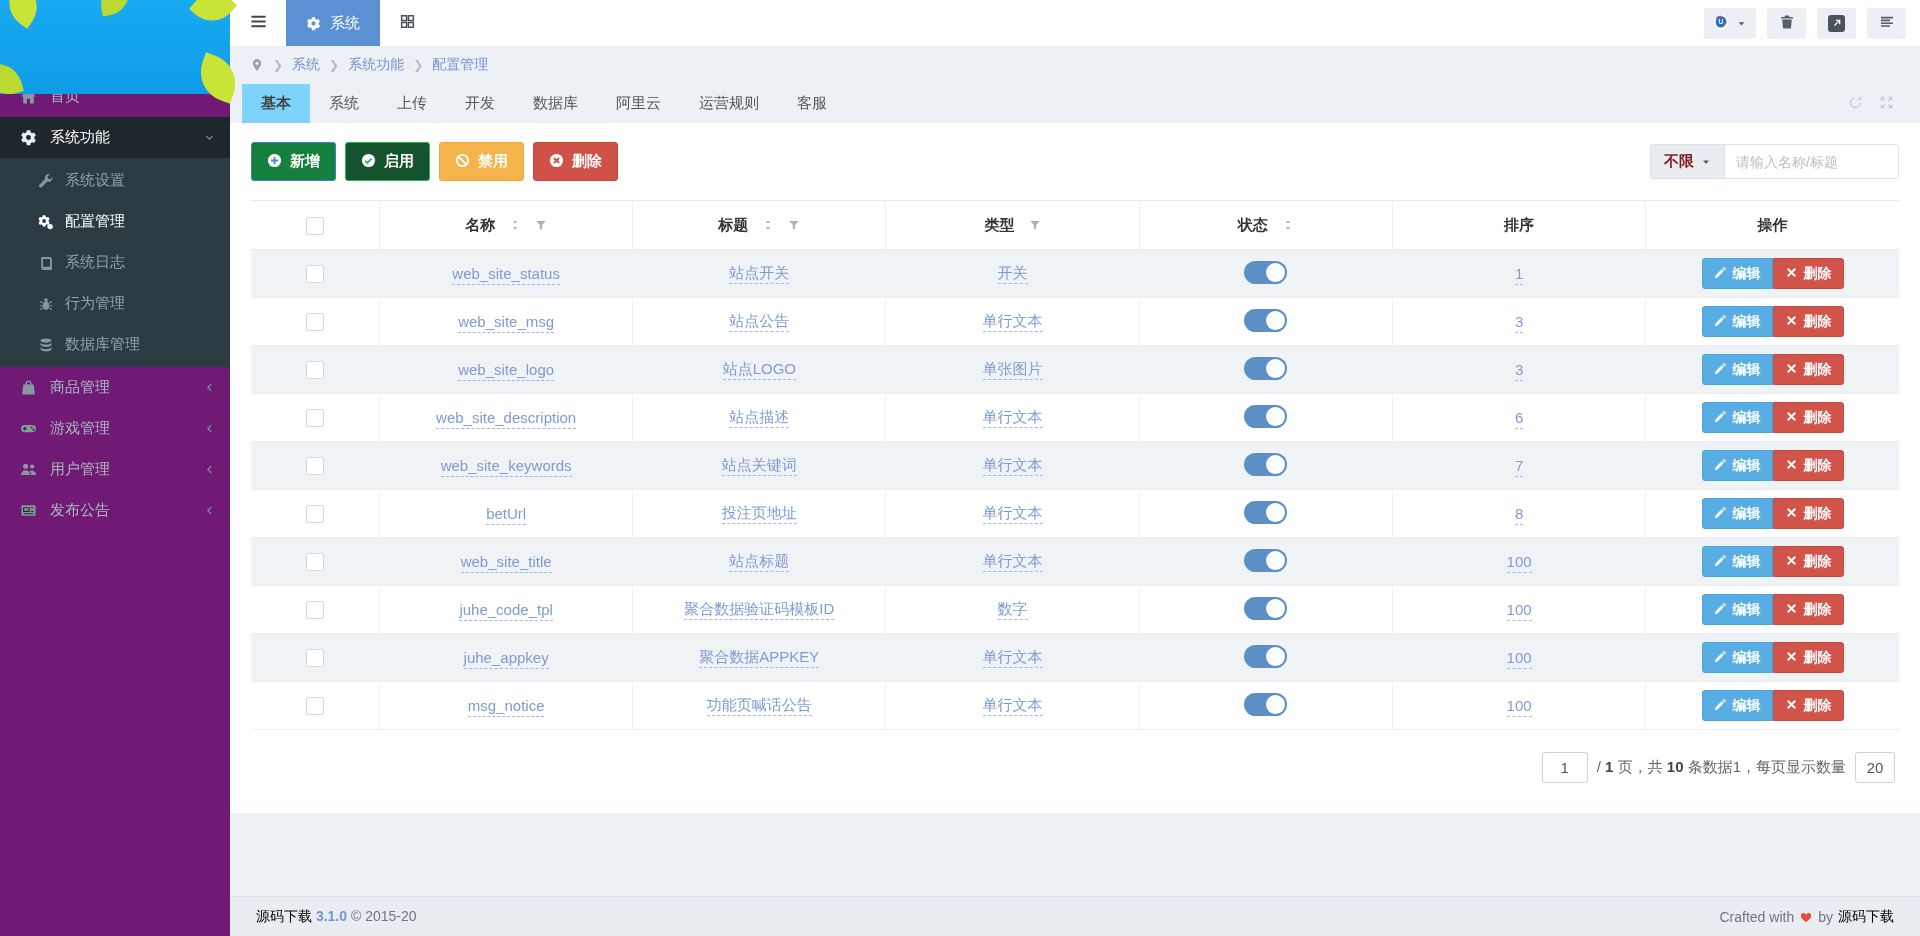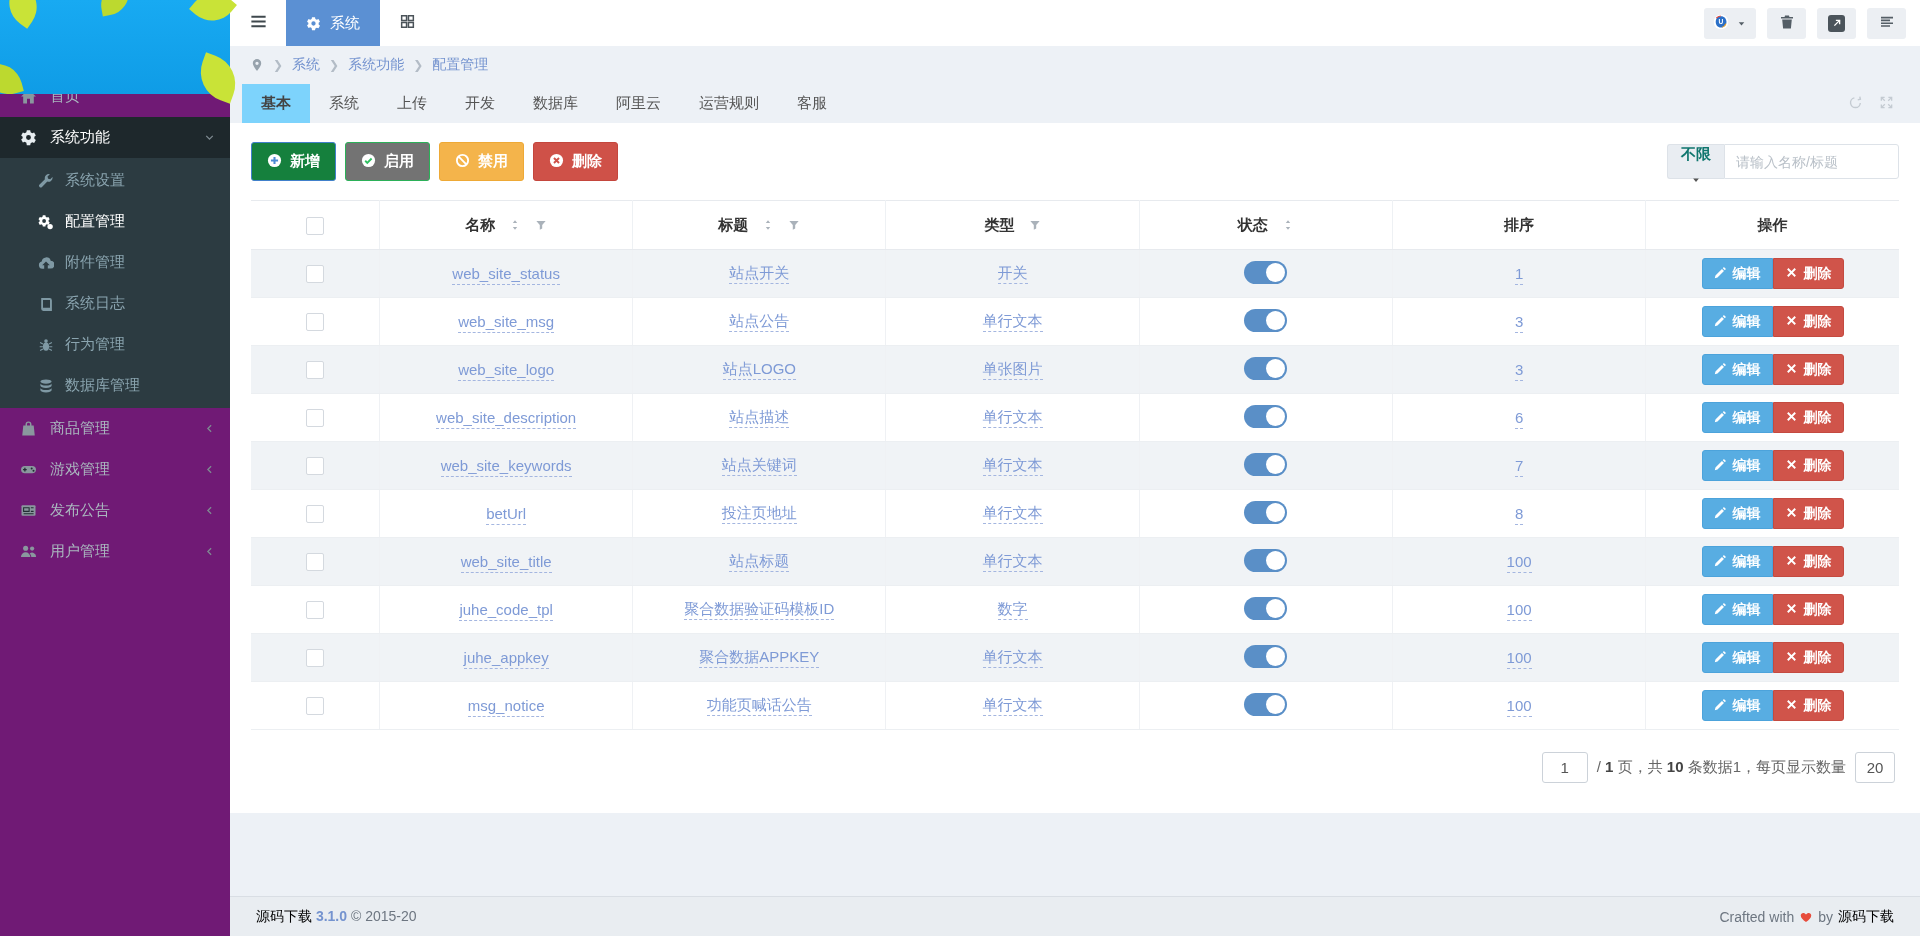--- a/index.html
+++ b/index.html
@@ -61,25 +61,25 @@
   .tab.active { background:#7dd3fc; font-weight:bold; color:#444; }
   .tabs-tools { margin-left:auto; display:flex; align-items:center; gap:16px; padding:0 26px 10px 0; color:#c4cbd2; }
   .tabs-tools svg { width:15px; height:15px; cursor:pointer; }
 
   
   .panel { background:#ffffff; padding:19px 21px 14px 21px; }
   .toolbar { display:flex; align-items:center; margin-bottom:19px; }
   .tb-btn { display:inline-flex; align-items:center; gap:8px; height:39px; padding:0 15px; border-radius:3px; border:1px solid transparent; color:#fff; font-size:15px; font-weight:bold; margin-right:9px; cursor:pointer; }
   .tb-btn svg { width:15px; height:15px; }
   .tb-add { background:#15803d; border-color:#4180cb; }
-  .tb-enable { background:#737373; border-color:#2bb058; }
+  .tb-enable { background:#14532d; border-color:#2bb058; }
   .tb-disable { background:#f4b44b; border-color:#eea936; }
   .tb-del { background:#cf5148; border-color:#c4463d; }
   .search-group { margin-left:auto; display:flex; height:35px; }
-  .filter-drop { display:flex; align-items:center; gap:7px; background:#e9edf2; border:1px solid #dde2e8; border-right:none; border-radius:3px 0 0 3px; padding:0 13px; font-weight:bold; color:#0f766e; cursor:pointer;flex-direction:column; }
+  .filter-drop { display:flex; align-items:center; gap:7px; background:#e9edf2; border:1px solid #dde2e8; border-right:none; border-radius:3px 0 0 3px; padding:0 13px; font-weight:bold; color:#7f1d1d; cursor:pointer; }
   .filter-drop svg { width:10px; height:10px; color:#555; }
   .search-input { width:175px; border:1px solid #dde2e8; border-radius:0 3px 3px 0; padding:0 11px; font-size:14px; color:#555; outline:none; font-family:inherit; }
   .search-input::placeholder { color:#b9c0c8; }
 
   
   table.grid { width:100%; border-collapse:collapse; table-layout:fixed; }
   .grid th { height:49px; font-size:15px; color:#333; font-weight:bold; text-align:center; border-top:1px solid #e7eaee; border-bottom:1px solid #e7eaee; border-right:1px solid #eef1f4; background:#fff; }
   .grid th:last-child { border-right:none; }
   .grid td { height:48px; text-align:center; border-bottom:1px solid #eceff2; border-right:1px solid #eff1f4; font-size:15px; }
   .grid td:last-child { border-right:none; }
@@ -156,28 +156,20 @@
             <span class="sb-label">系统设置</span>
           </div>
           <div class="sb-item active">
             <span class="sb-ic">
               <svg viewBox="0 0 16 16" fill="currentColor">
                 <path fill-rule="evenodd" d="M4.8.8h2.6l.3 1.5 1.2.7 1.5-.6 1.3 2.3-1.1 1v1.4l1.1 1-1.3 2.3-1.5-.6-1.2.7-.3 1.5H4.8l-.3-1.5-1.2-.7-1.5.6L.5 8.1l1.1-1V5.7l-1.1-1L1.8 2.4l1.5.6 1.2-.7zM6.1 4.6a1.9 1.9 0 100 3.8 1.9 1.9 0 000-3.8z"></path>
                 <circle cx="12.1" cy="12.1" r="2.7"></circle>
               </svg>
             </span>
             <span class="sb-label">配置管理</span>
-          </div>
-          <div class="sb-item">
-            <span class="sb-ic">
-              <svg viewBox="0 0 16 16" fill="currentColor">
-                <path d="M4.3 13.2a3.6 3.6 0 01-.6-7.1 4.6 4.6 0 019-.9A3.1 3.1 0 0112.3 13H9.8V9.8h2L8 6 4.2 9.8h2v3.4z"></path>
-              </svg>
-            </span>
-            <span class="sb-label">附件管理</span>
           </div>
           <div class="sb-item">
             <span class="sb-ic">
               <svg viewBox="0 0 16 16" fill="currentColor">
                 <path d="M3.2 1.6h8.4a2.3 2.3 0 012.3 2.3v10.5H5.3a2.1 2.1 0 01-2.1-2.1zM5 3.4v7.8a3 3 0 01.3 0H12V3.4z"></path>
               </svg>
             </span>
             <span class="sb-label">系统日志</span>
           </div>
           <div class="sb-item">
@@ -225,41 +217,41 @@
           <span class="sb-label">游戏管理</span>
           <span class="sb-arrow">
             <svg viewBox="0 0 16 16" fill="currentColor">
               <path d="M10 4L6 8l4 4" fill="none" stroke="currentColor" stroke-width="1.6"></path>
             </svg>
           </span>
         </div>
         <div class="sb-item">
           <span class="sb-ic">
             <svg viewBox="0 0 16 16" fill="currentColor">
-              <rect x="1.4" y="3" width="13.2" height="10" rx="1"></rect>
-              <path d="M3.4 5.4h5.2v3.4H3.4zM10.2 5.4h2.6M10.2 8.8h2.6M3.4 11h9.4" stroke="#222d32" stroke-width="1" fill="none"></path>
-            </svg>
-          </span>
-          <span class="sb-label">发布公告</span>
-          <span class="sb-arrow">
-            <svg viewBox="0 0 16 16" fill="currentColor">
-              <path d="M10 4L6 8l4 4" fill="none" stroke="currentColor" stroke-width="1.6"></path>
-            </svg>
-          </span>
-        </div>
-        <div class="sb-item">
-          <span class="sb-ic">
-            <svg viewBox="0 0 16 16" fill="currentColor">
               <circle cx="5.3" cy="5" r="2.4"></circle>
               <path d="M.9 13.2a4.4 4.4 0 018.8 0z"></path>
               <circle cx="11.4" cy="5.2" r="2"></circle>
               <path d="M10.7 13.2a5.8 5.8 0 00-1.6-3.3 3.7 3.7 0 016 3.3z"></path>
             </svg>
           </span>
           <span class="sb-label">用户管理</span>
+          <span class="sb-arrow">
+            <svg viewBox="0 0 16 16" fill="currentColor">
+              <path d="M10 4L6 8l4 4" fill="none" stroke="currentColor" stroke-width="1.6"></path>
+            </svg>
+          </span>
+        </div>
+        <div class="sb-item">
+          <span class="sb-ic">
+            <svg viewBox="0 0 16 16" fill="currentColor">
+              <rect x="1.4" y="3" width="13.2" height="10" rx="1"></rect>
+              <path d="M3.4 5.4h5.2v3.4H3.4zM10.2 5.4h2.6M10.2 8.8h2.6M3.4 11h9.4" stroke="#222d32" stroke-width="1" fill="none"></path>
+            </svg>
+          </span>
+          <span class="sb-label">发布公告</span>
           <span class="sb-arrow">
             <svg viewBox="0 0 16 16" fill="currentColor">
               <path d="M10 4L6 8l4 4" fill="none" stroke="currentColor" stroke-width="1.6"></path>
             </svg>
           </span>
         </div>
       </nav>
   </aside>
 
   <div class="main">

